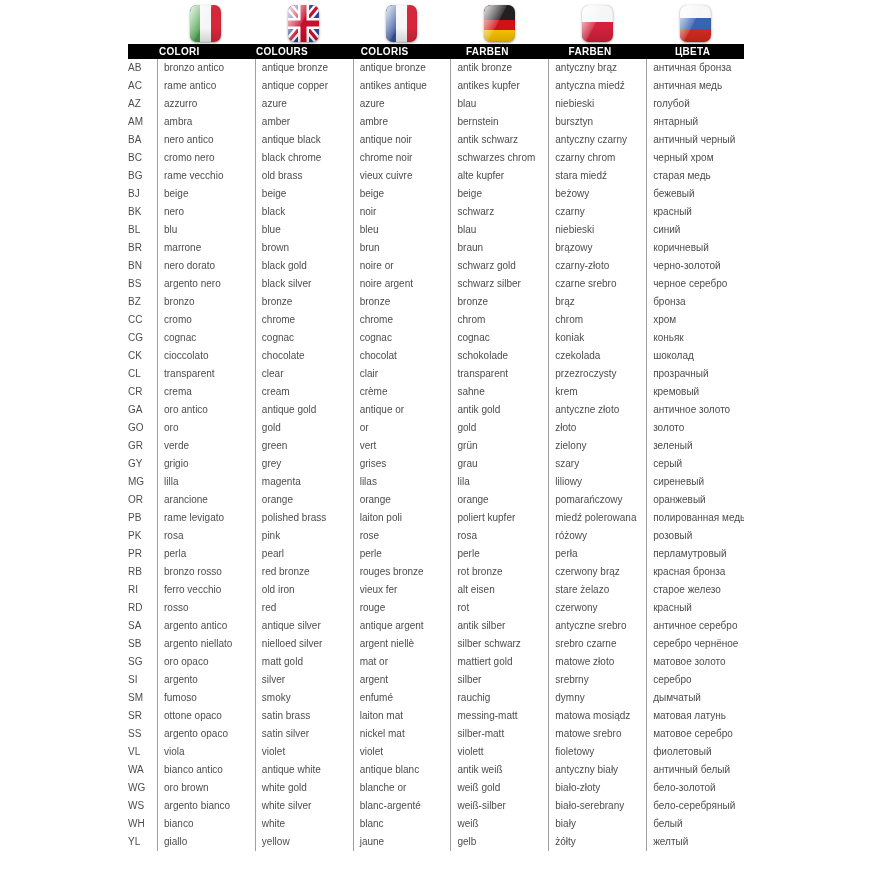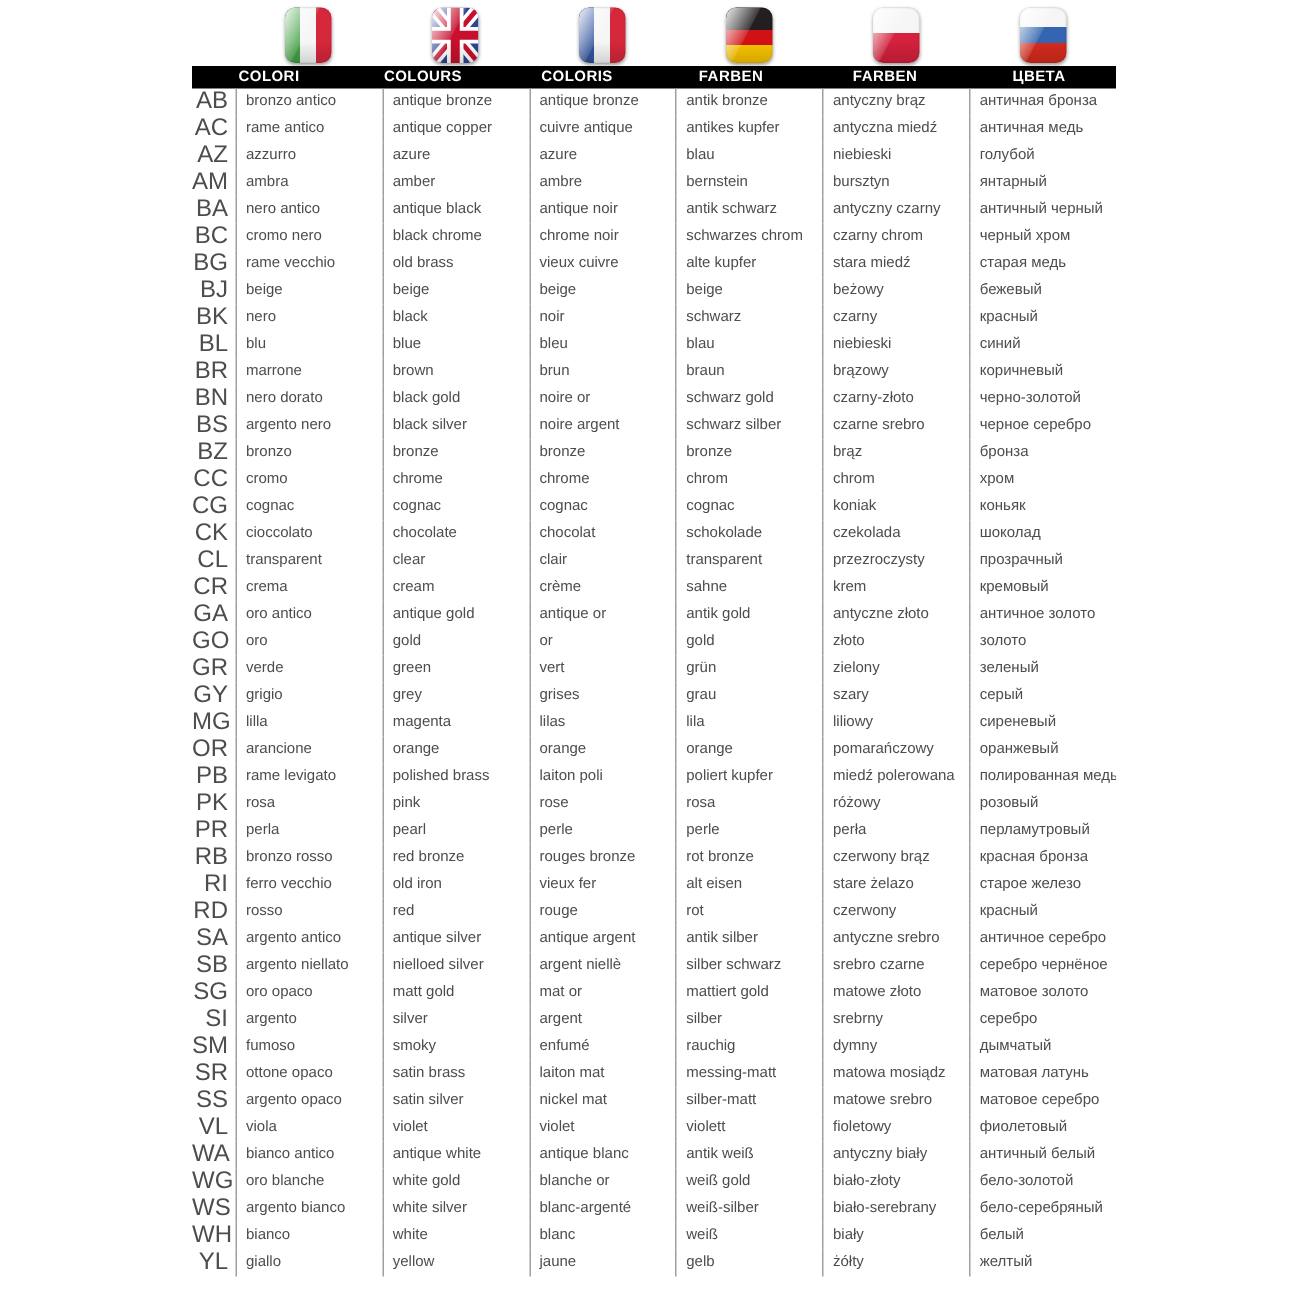--- a/index.html
+++ b/index.html
@@ -28,21 +28,21 @@
     background:#000000; display:flex; align-items:center;
   }
   .header-cell {
     flex:1; text-align:center; color:#ffffff; font-size:10px; font-weight:700;
     letter-spacing:.3px; line-height:15px; white-space:nowrap;
   }
   
   .table-body { position:absolute; left:128px; top:59px; width:616px; }
   .t-row { display:flex; height:18px; }
   .c-code {
-    width:29px; font-size:16px; color:#4d4d4d; text-align:right;
+    width:29px; font-size:10px; color:#4d4d4d; 
     padding-right:5px; line-height:18px;
   }
   .c-lang {
     flex:1; font-size:10px; color:#4d4d4d; border-left:1px solid #9f9f9f;
     padding-left:6px; line-height:18px; white-space:nowrap; overflow:hidden;
   }
 </style>
 </head>
 <body>
 
@@ -92,21 +92,21 @@
         <div class="c-lang">antique bronze</div>
         <div class="c-lang">antique bronze</div>
         <div class="c-lang">antik bronze</div>
         <div class="c-lang">antyczny brąz</div>
         <div class="c-lang">античная бронза</div>
       </div>
       <div class="t-row">
         <div class="c-code">AC</div>
         <div class="c-lang">rame antico</div>
         <div class="c-lang">antique copper</div>
-        <div class="c-lang">cuivre antique</div>
+        <div class="c-lang">antikes antique</div>
         <div class="c-lang">antikes kupfer</div>
         <div class="c-lang">antyczna miedź</div>
         <div class="c-lang">античная медь</div>
       </div>
       <div class="t-row">
         <div class="c-code">AZ</div>
         <div class="c-lang">azzurro</div>
         <div class="c-lang">azure</div>
         <div class="c-lang">azure</div>
         <div class="c-lang">blau</div>
@@ -441,21 +441,21 @@
         <div class="c-code">WA</div>
         <div class="c-lang">bianco antico</div>
         <div class="c-lang">antique white</div>
         <div class="c-lang">antique blanc</div>
         <div class="c-lang">antik weiß</div>
         <div class="c-lang">antyczny biały</div>
         <div class="c-lang">античный белый</div>
       </div>
       <div class="t-row">
         <div class="c-code">WG</div>
-        <div class="c-lang">oro blanche</div>
+        <div class="c-lang">oro brown</div>
         <div class="c-lang">white gold</div>
         <div class="c-lang">blanche or</div>
         <div class="c-lang">weiß gold</div>
         <div class="c-lang">biało-złoty</div>
         <div class="c-lang">бело-золотой</div>
       </div>
       <div class="t-row">
         <div class="c-code">WS</div>
         <div class="c-lang">argento bianco</div>
         <div class="c-lang">white silver</div>

